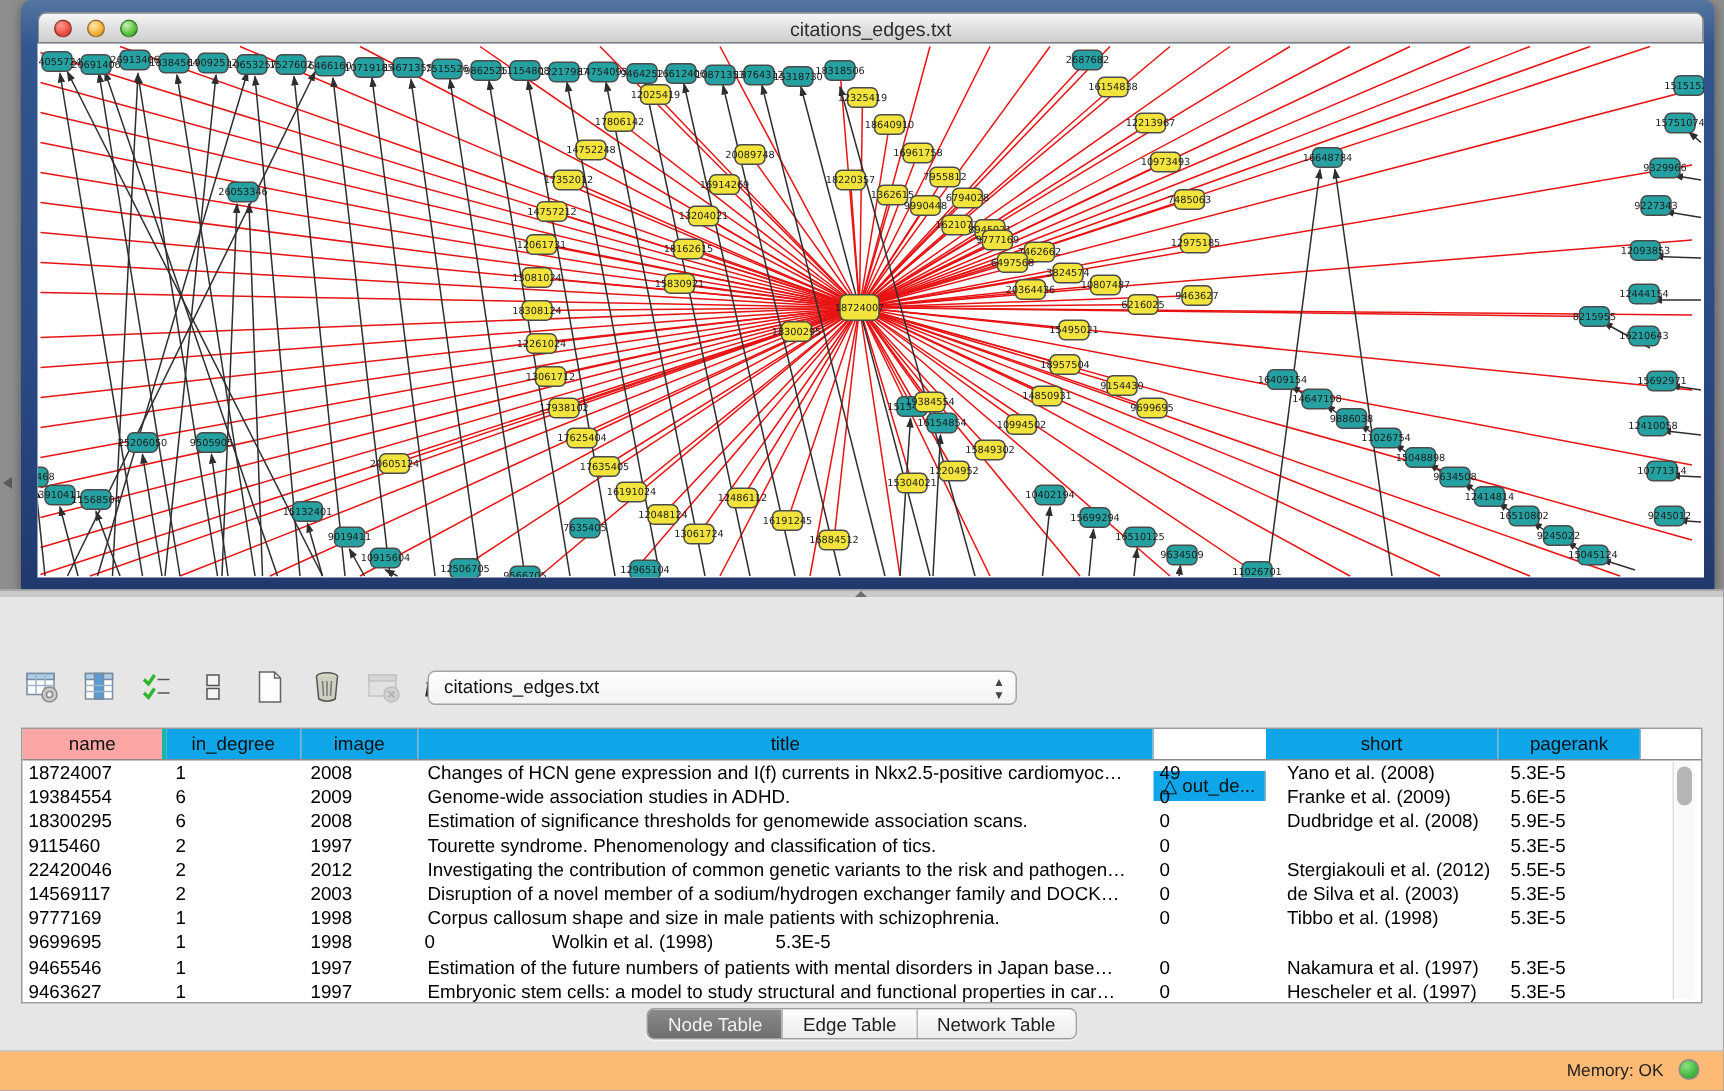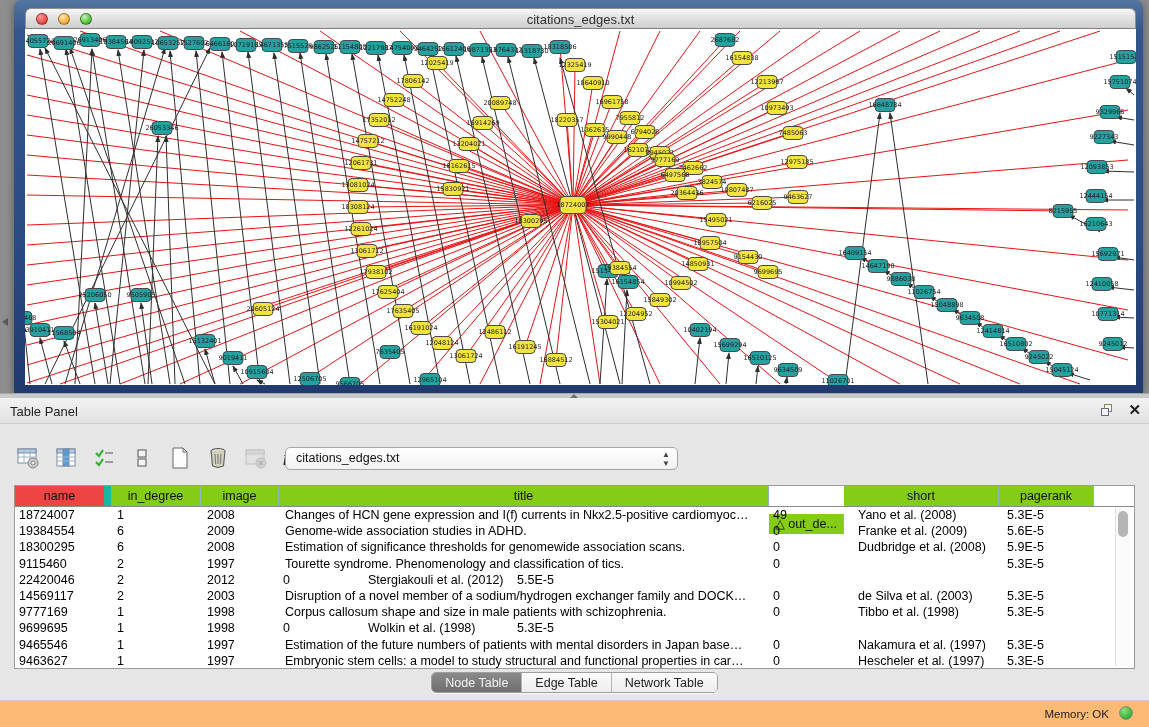--- a/index.html
+++ b/index.html
@@ -44,22 +44,22 @@
   .tool-btn svg { display:block; }
   .fx-label { font-size:14px; font-style:italic; font-family:"Liberation Serif",serif; color:#1a1a1a; font-weight:bold; }
   .combo { position:absolute; left:285px; top:49px; width:393px; height:23px;
     background:linear-gradient(180deg,#ffffff,#f2f2f2); border:1px solid #a6a6a6; border-radius:5px;
     font-size:12.5px; color:#111; line-height:21px; padding-left:10px; }
   .combo .arrows { position:absolute; right:7px; top:2px; font-size:8px; line-height:9px; color:#444; text-align:center; }
 
   .grid-wrap { position:absolute; left:14px; top:87px; width:1121px; height:184px; background:#ffffff; border:1px solid #9b9b9b; }
   .grid-header { display:flex; height:21px; border-bottom:1px solid #8a8a8a; }
   .hcell { height:100%; font-size:12.5px; color:#111; text-align:center; line-height:20px;
-    background:#84cc16; border-right:1px solid #8fb3c1; overflow:hidden; white-space:nowrap; }
-  .hcell.gray { background:#ef4444; border-right:7px solid #14b8a6; }
+    background:#0ea5e9; border-right:1px solid #8fb3c1; overflow:hidden; white-space:nowrap; }
+  .hcell.gray { background:#fca5a5; border-right:3px solid #14b8a6; }
   .grid-body { position:relative; }
   .grow { display:flex; height:16.2px; }
   .gcell { font-size:12.5px; color:#000; white-space:nowrap; overflow:hidden; line-height:16px; }
   .vscroll { position:absolute; right:4px; top:22px; width:15px; height:158px; background:#fafafa; border-left:1px solid #e0e0e0; }
   .vthumb { position:absolute; left:2px; top:3px; width:10px; height:26px; background:#b5b5b5; border-radius:6px; }
 
   .tabbar { position:absolute; left:0; top:274px; width:100%; height:24px; display:flex; justify-content:center; }
   .seg { display:flex; border:1px solid #9e9e9e; border-radius:5px; overflow:hidden; height:21px;
     background:#fdfdfd; box-shadow:0 1px 1px rgba(255,255,255,.8); }
   .seg-btn { padding:0 13px; font-size:12.5px; line-height:20px; color:#222;
@@ -539,28 +539,20 @@
           </svg>
       </div>
     </div>
   </div>
 
   <div class="splitter">
     <div class="splitter-handle"></div>
   </div>
 
   <div class="table-panel">
-    <div class="panel-header">
-      <div class="panel-title">Table Panel</div>
-      <div class="float-icon">
-          <span class="sq1"></span>
-          <span class="sq2"></span>
-        </div>
-      <div class="close-icon">✕</div>
-    </div>
 
     <div class="toolbar">
       <div class="tool-btn">
         <svg width="24" height="24">
             <rect x="2" y="3" width="18" height="14" fill="#fff" stroke="#7a8aa0"></rect>
             <rect x="2" y="3" width="18" height="4" fill="#aecdе9"></rect>
             <rect x="2" y="3" width="18" height="4" fill="#aecde9" stroke="#7a8aa0"></rect>
             <line x1="8" y1="3" x2="8" y2="17" stroke="#9db4c8"></line>
             <line x1="14" y1="3" x2="14" y2="17" stroke="#9db4c8"></line>
             <line x1="2" y1="11" x2="20" y2="11" stroke="#9db4c8"></line>
@@ -668,20 +660,21 @@
             <div class="gcell" style="width: 78px; padding-left: 6px;">1997</div>
             <div class="gcell" style="width: 490px; padding-left: 6px;">Tourette syndrome. Phenomenology and classification of tics.</div>
             <div class="gcell" style="width: 75px; padding-left: 4px;">0</div>
             <div class="gcell" style="width: 155px; padding-left: 14px; margin-top: 32px;">Jankovic et al. (1997)</div>
             <div class="gcell" style="width: 95px; padding-left: 8px;">5.3E-5</div>
           </div>
           <div class="grow">
             <div class="gcell" style="width: 96px; padding-left: 4px;">22420046</div>
             <div class="gcell" style="width: 90px; padding-left: 6px;">2</div>
             <div class="gcell" style="width: 78px; padding-left: 6px;">2012</div>
+            <div class="gcell" style="width: 490px; padding-left: 6px;">Investigating the contribution of common genetic variants to the risk and pathogen…</div>
             <div class="gcell" style="width: 75px; padding-left: 4px;">0</div>
             <div class="gcell" style="width: 155px; padding-left: 14px;">Stergiakouli et al. (2012)</div>
             <div class="gcell" style="width: 95px; padding-left: 8px;">5.5E-5</div>
           </div>
           <div class="grow">
             <div class="gcell" style="width: 96px; padding-left: 4px;">14569117</div>
             <div class="gcell" style="width: 90px; padding-left: 6px;">2</div>
             <div class="gcell" style="width: 78px; padding-left: 6px;">2003</div>
             <div class="gcell" style="width: 490px; padding-left: 6px;">Disruption of a novel member of a sodium/hydrogen exchanger family and DOCK…</div>
             <div class="gcell" style="width: 75px; padding-left: 4px;">0</div>

